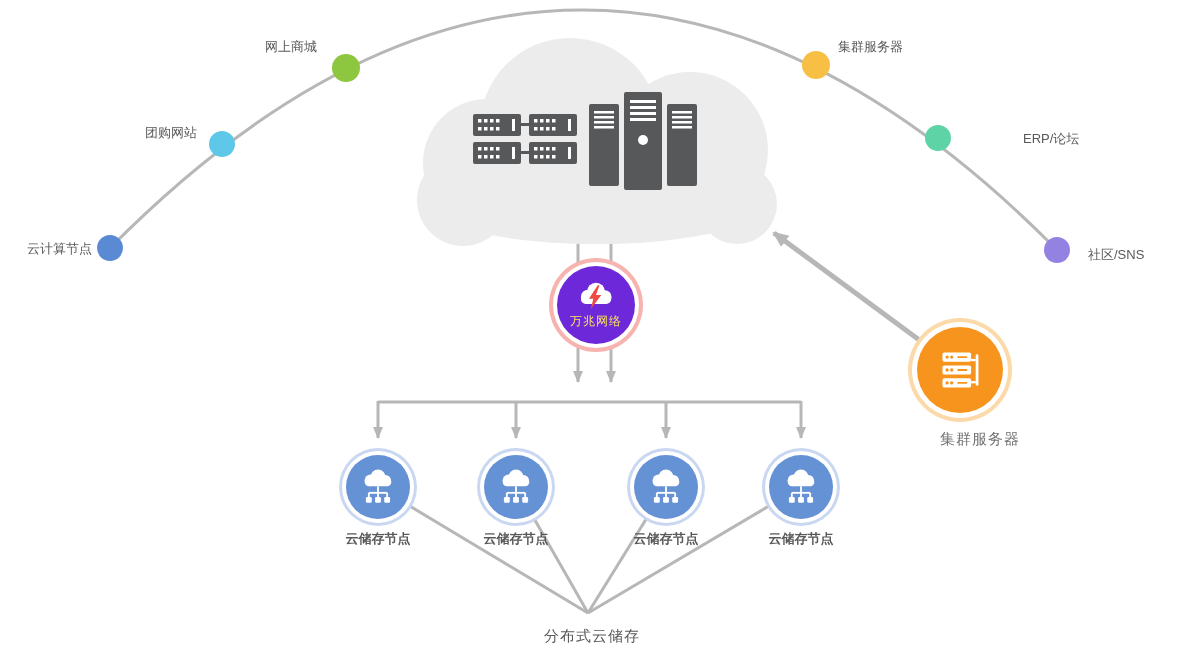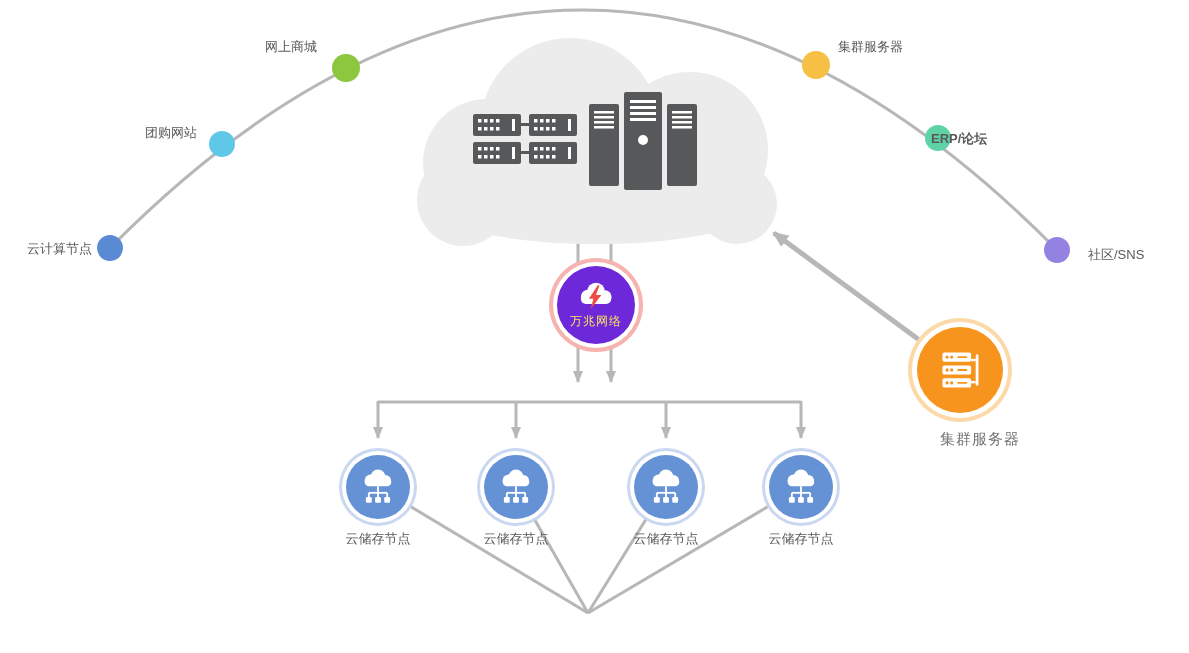--- a/index.html
+++ b/index.html
@@ -19,38 +19,38 @@
   .dot.d-groupbuy   { left:209px; top:131px; }
   .dot.d-mall       { left:332px; top:54px;  width:28px; height:28px; }
   .dot.d-enterprise { left:802px; top:51px;  width:28px; height:28px; }
   .dot.d-erp        { left:925px; top:125px; }
   .dot.d-sns        { left:1044px;top:237px; }
 
   .l-portal     { left:27px;   top:240px; }
   .l-groupbuy   { left:145px;  top:108px;margin-top:16px; }
   .l-mall       { left:265px;  top:38px;  }
   .l-enterprise { left:838px;  top:38px;  }
-  .l-erp        { left:931px;  top:130px;font-weight:bold; }
+  .l-erp        { left:1023px;  top:130px; }
   .l-sns        { left:1088px; top:246px; }
 
   .ring-circle { position:absolute; border-radius:50%; display:flex; flex-direction:column;
                  align-items:center; justify-content:center; z-index:3; }
   .red-circle { left:557px; top:266px; width:78px; height:78px;
                 box-shadow:0 0 0 4px #ffffff, 0 0 0 8px #f6b3af; }
   .net-label { font-size:12px; margin-top:1px; letter-spacing:1px; }
 
   .storage-circle { width:64px; height:64px; top:455px;
                     box-shadow:0 0 0 4px #ffffff, 0 0 0 7px #c9d8f0; }
   .s0 { left:346px; } .s1 { left:484px; } .s2 { left:634px; } .s3 { left:769px; }
 
   .orange-circle { left:917px; top:327px; width:86px; height:86px;
                    box-shadow:0 0 0 5px #ffffff, 0 0 0 9px #fbd9a8; }
 
   .storage-label { position:absolute; top:530px; width:120px; text-align:center;
-                   font-size:13px; color:#595959; z-index:4; }
+                   font-size:13px; color:#595959; z-index:4;font-weight:bold; }
   .sl0 { left:318px; } .sl1 { left:456px; } .sl2 { left:606px; } .sl3 { left:741px; }
 
   .distributed-label { position:absolute; left:510px; top:627px; width:164px; text-align:center;
                        font-size:15px; color:#595959; z-index:4; letter-spacing:1px; }
   .cluster-label { position:absolute; left:900px; top:430px; width:120px; text-align:right;
                    font-size:15px; color:#737373; z-index:4; letter-spacing:1px; }
 </style>
 </head>
 <body>
 
@@ -275,14 +275,15 @@
           <circle cx="17" cy="26" r="1.8"></circle>
           <rect x="23" y="25" width="11" height="2" rx="1"></rect>
         <circle cx="12" cy="40" r="1.8"></circle>
           <circle cx="17" cy="40" r="1.8"></circle>
           <rect x="23" y="39" width="11" height="2" rx="1"></rect>
       </g>
     </svg>
   </div>
   <div class="cluster-label">集群服务器</div>
 
+  <div class="distributed-label">分布式云储存</div>
 
 </div>
 
 </body></html>

